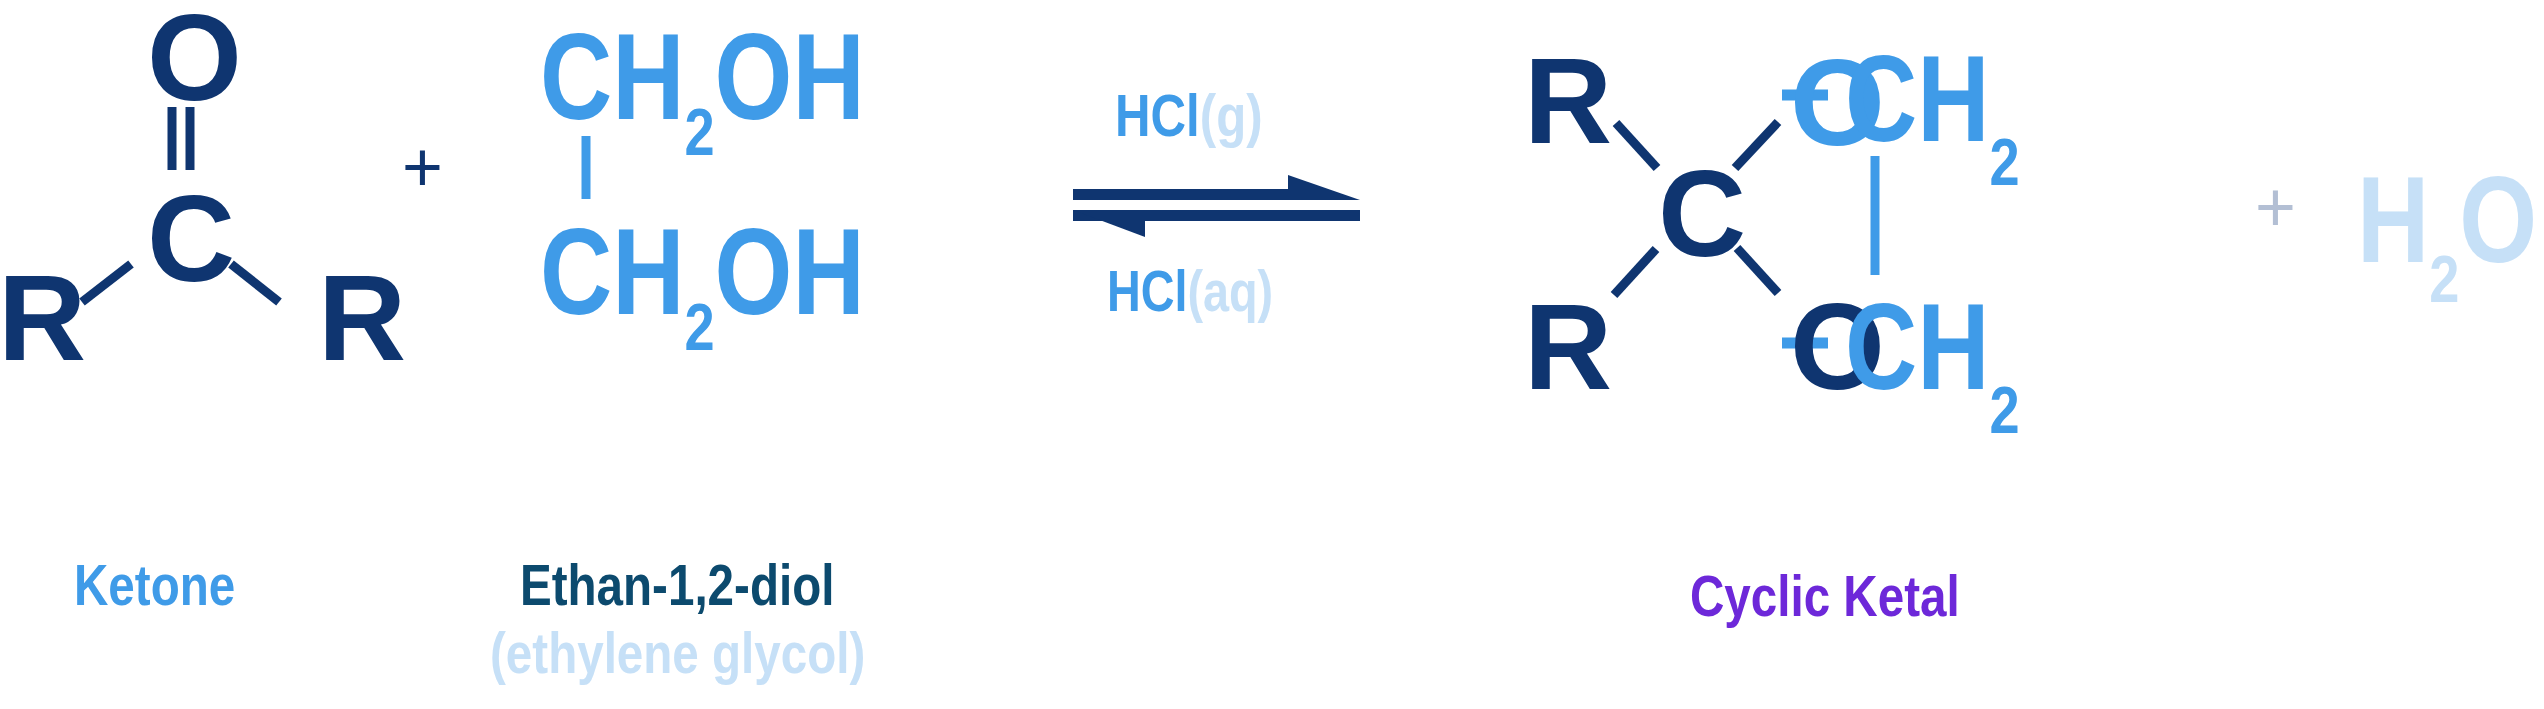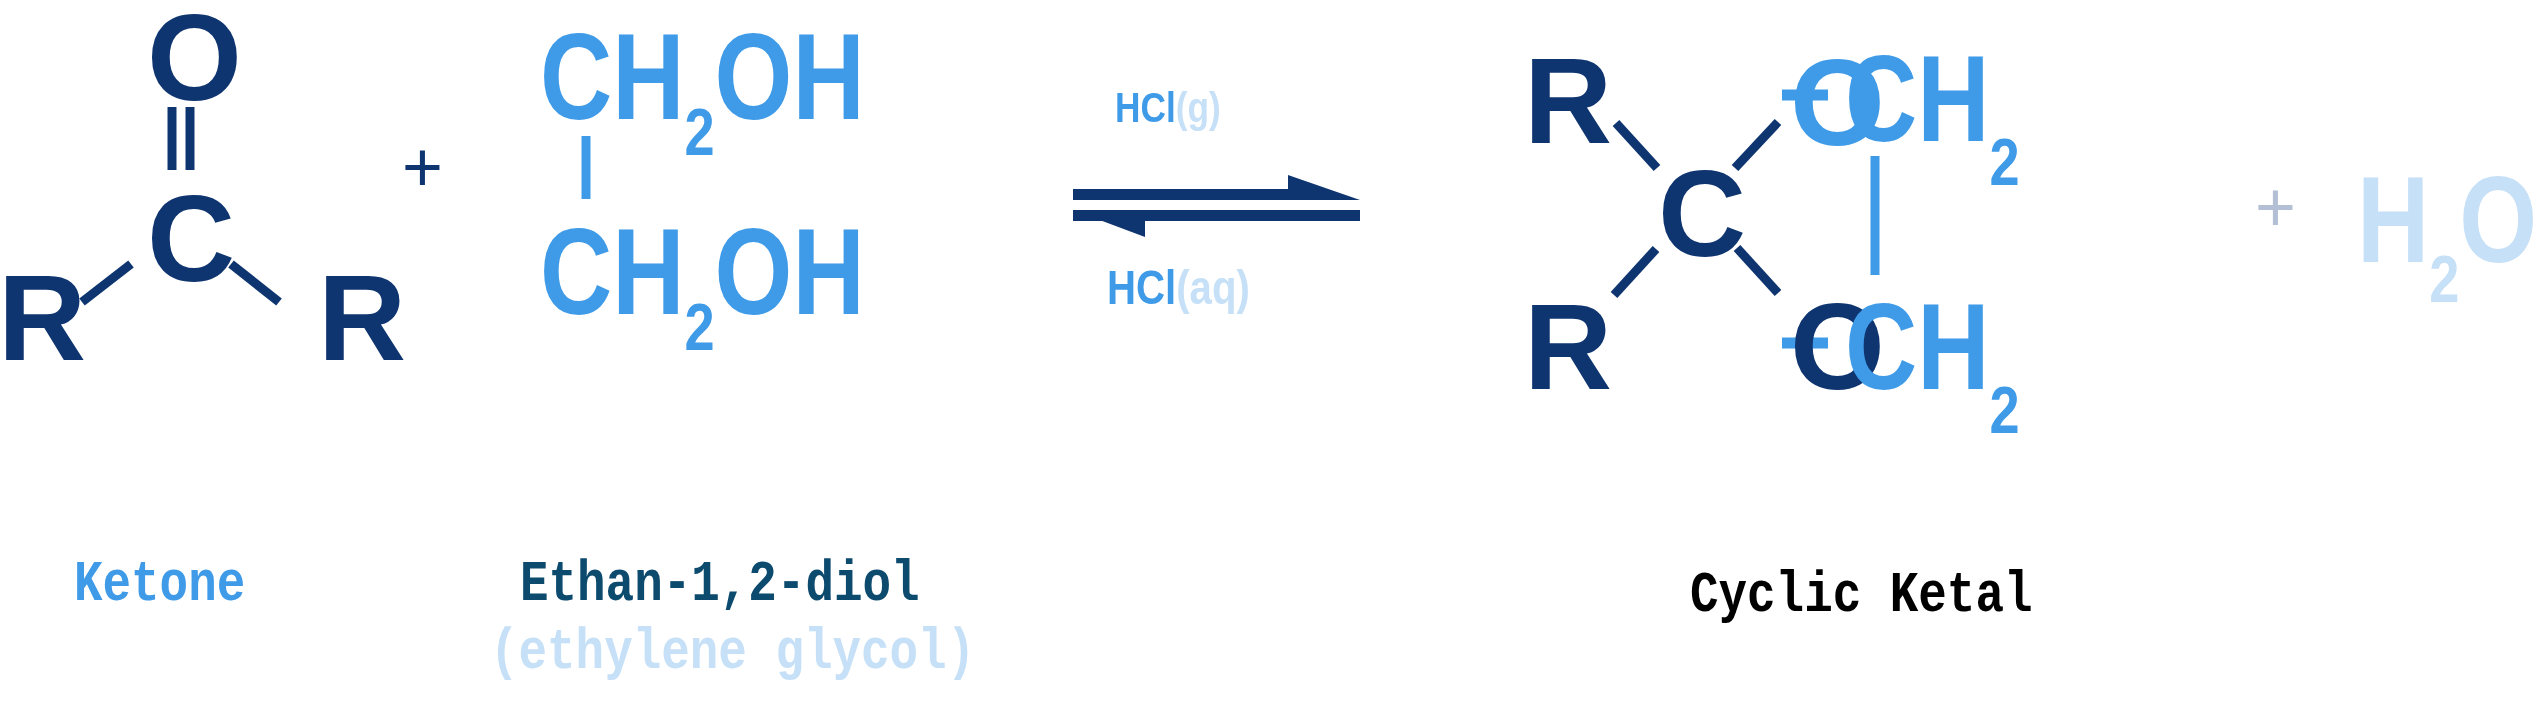--- a/index.html
+++ b/index.html
@@ -1,20 +1,20 @@
 <!DOCTYPE html>
 <html><head>
 <meta charset="utf-8">
 <style>
   html,body{margin:0;padding:0;background:#ffffff;}
   body{width:2544px;height:709px;position:relative;overflow:hidden;font-family:"DejaVu Sans Condensed","DejaVu Sans","Liberation Sans",sans-serif;}
   .t{position:absolute;line-height:1;white-space:nowrap;font-weight:bold;}
   .big{font-size:122px;font-family:"Liberation Sans",sans-serif;font-weight:bold;}
   .sub{font-size:66px;font-family:"Liberation Sans",sans-serif;font-weight:bold;}
-  .lab{font-size:58px;font-family:Liberation Mono, monospace;font-weight:bold;}
+  .lab{font-size:58px;font-family:Liberation Sans, sans-serif;font-weight:bold;}
   .cond{display:inline-block;transform:scaleX(0.82);transform-origin:left center;}
   svg.bonds{position:absolute;left:0;top:0;}
 </style>
 </head>
 <body>
 
 <svg class="bonds" width="2544" height="709">
 
   <line x1="172" y1="107" x2="172" y2="170" stroke="#0f3570" stroke-width="9"></line>
   <line x1="190" y1="107" x2="190" y2="170" stroke="#0f3570" stroke-width="9"></line>
@@ -46,24 +46,24 @@
 <div class="t big" style="left:318px;top:257px;color:#0f3570;">R</div>
 <div class="t" style="left:402px;top:132px;color:#0f3570;font-size:70px;font-family:'Liberation Sans',sans-serif;font-weight:normal;">+</div>
 
 <div class="t big" style="left:540px;top:16px;color:#3f9be8;">
   <span class="cond"><span>CH</span><span class="sub" style="position:relative;top:36px;">2</span><span>OH</span></span>
 </div>
 <div class="t big" style="left:540px;top:211px;color:#3f9be8;">
   <span class="cond"><span>CH</span><span class="sub" style="position:relative;top:36px;">2</span><span>OH</span></span>
 </div>
 
-<div class="t" style="left:1115px;top:86px;font-size:43px;font-family:'Liberation Sans',sans-serif;">
+<div class="t" style="left:1115px;top:86px;font-size:60px;font-family:'Liberation Sans',sans-serif;">
   <span class="cond"><span style="color:#3f9be8;">HCl</span><span style="color:#c6e0f7;">(g)</span></span>
 </div>
-<div class="t" style="left:1107px;top:263px;font-size:49px;font-family:'Liberation Sans',sans-serif;">
+<div class="t" style="left:1107px;top:263px;font-size:57px;font-family:'Liberation Sans',sans-serif;">
   <span class="cond"><span style="color:#3f9be8;">HCl</span><span style="color:#c6e0f7;">(aq)</span></span>
 </div>
 
 <div class="t big" style="left:1524px;top:40px;color:#0f3570;">R</div>
 <div class="t big" style="left:1524px;top:286px;color:#0f3570;">R</div>
 <div class="t big" style="left:1658px;top:153px;color:#0f3570;">C</div>
 <div class="t big" style="left:1790px;top:42px;color:#3f9be8;">O</div>
 <div class="t big" style="left:1790px;top:286px;color:#0f3570;">O</div>
 <div class="t big" style="left:1845px;top:38px;color:#3f9be8;">
   <span class="cond"><span>CH</span><span class="sub" style="position:relative;top:44px;">2</span></span>
@@ -73,13 +73,13 @@
 </div>
 
 <div class="t" style="left:2255px;top:172px;color:#b3bfd4;font-size:70px;font-family:'Liberation Sans',sans-serif;font-weight:normal;">+</div>
 <div class="t big" style="left:2357px;top:159px;color:#c6e0f7;">
   <span class="cond"><span>H</span><span class="sub" style="position:relative;top:40px;">2</span><span>O</span></span>
 </div>
 
 <div class="t lab" style="left:74px;top:556px;color:#3f9be8;"><span class="cond">Ketone</span></div>
 <div class="t lab" style="left:520px;top:556px;color:#0c4a6e;"><span class="cond">Ethan-1,2-diol</span></div>
 <div class="t lab" style="left:490px;top:624px;color:#c6e0f7;"><span class="cond">(ethylene glycol)</span></div>
-<div class="t lab" style="left:1690px;top:567px;color:#000000;"><span class="cond">Cyclic Ketal</span></div>
+<div class="t lab" style="left:1690px;top:567px;color:#6d28d9;"><span class="cond">Cyclic Ketal</span></div>
 
 </body></html>

